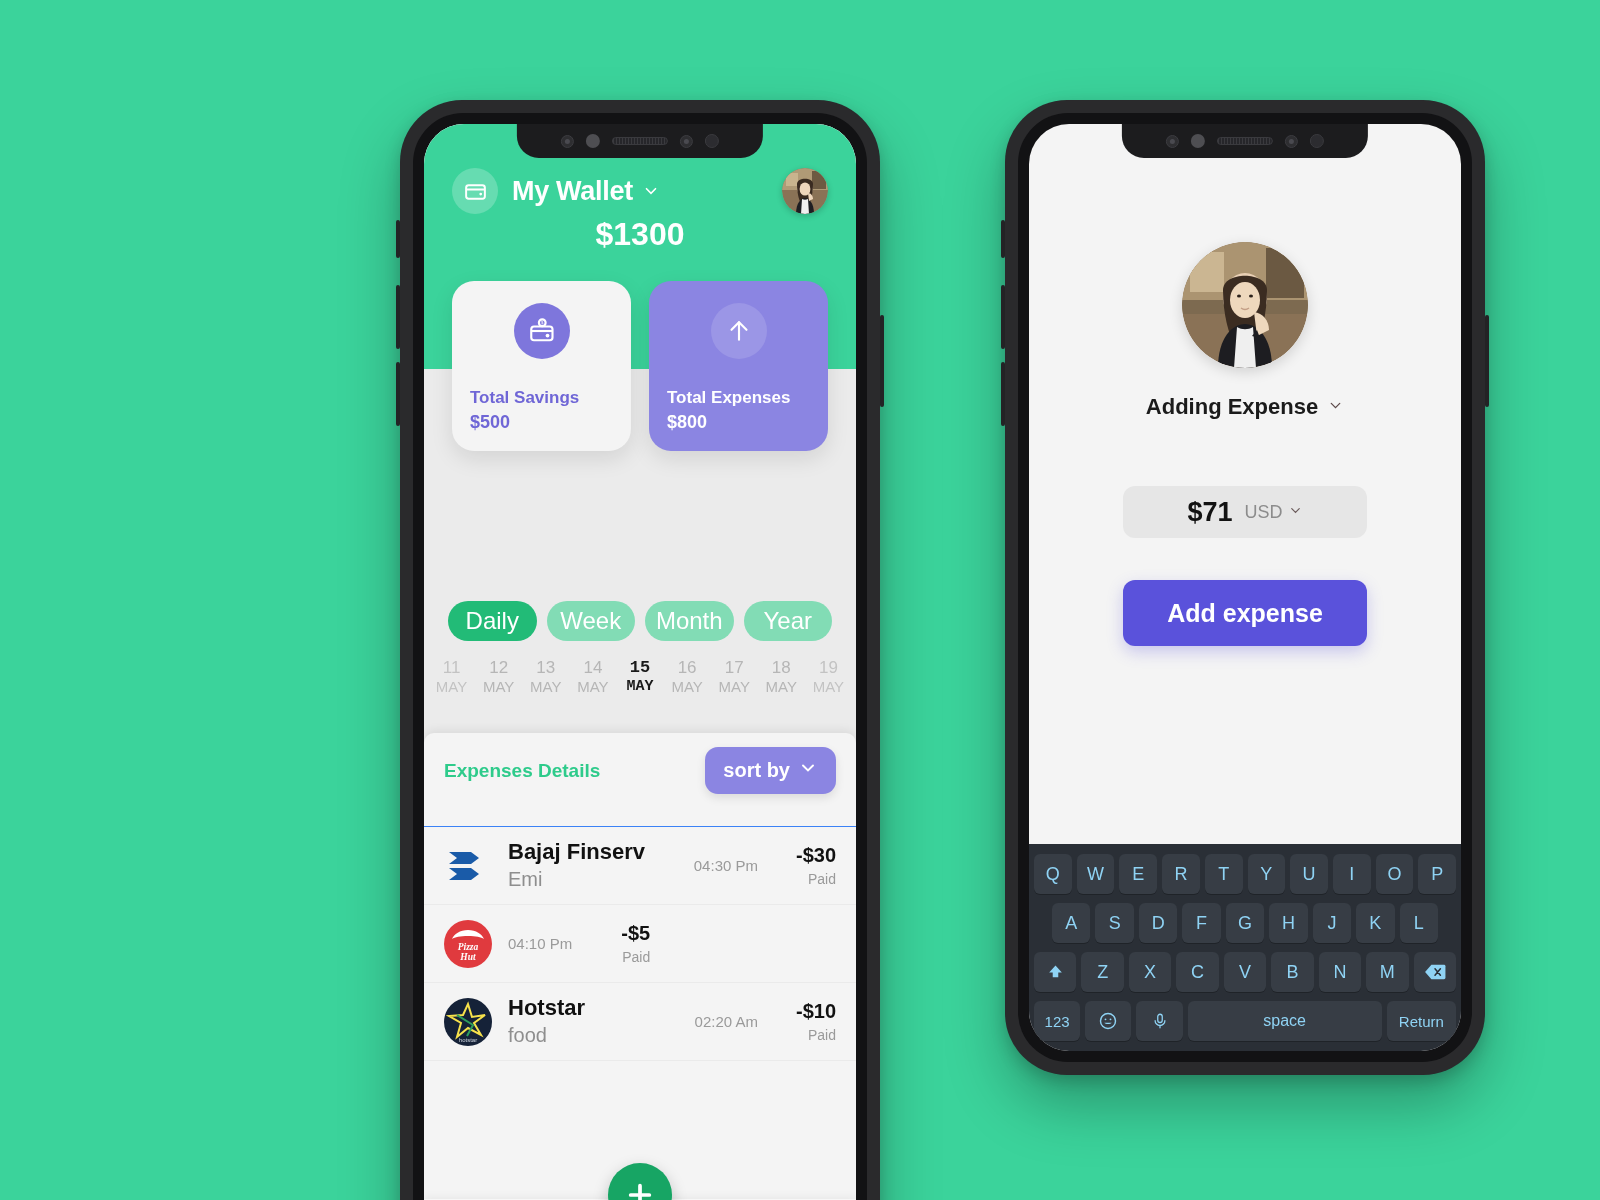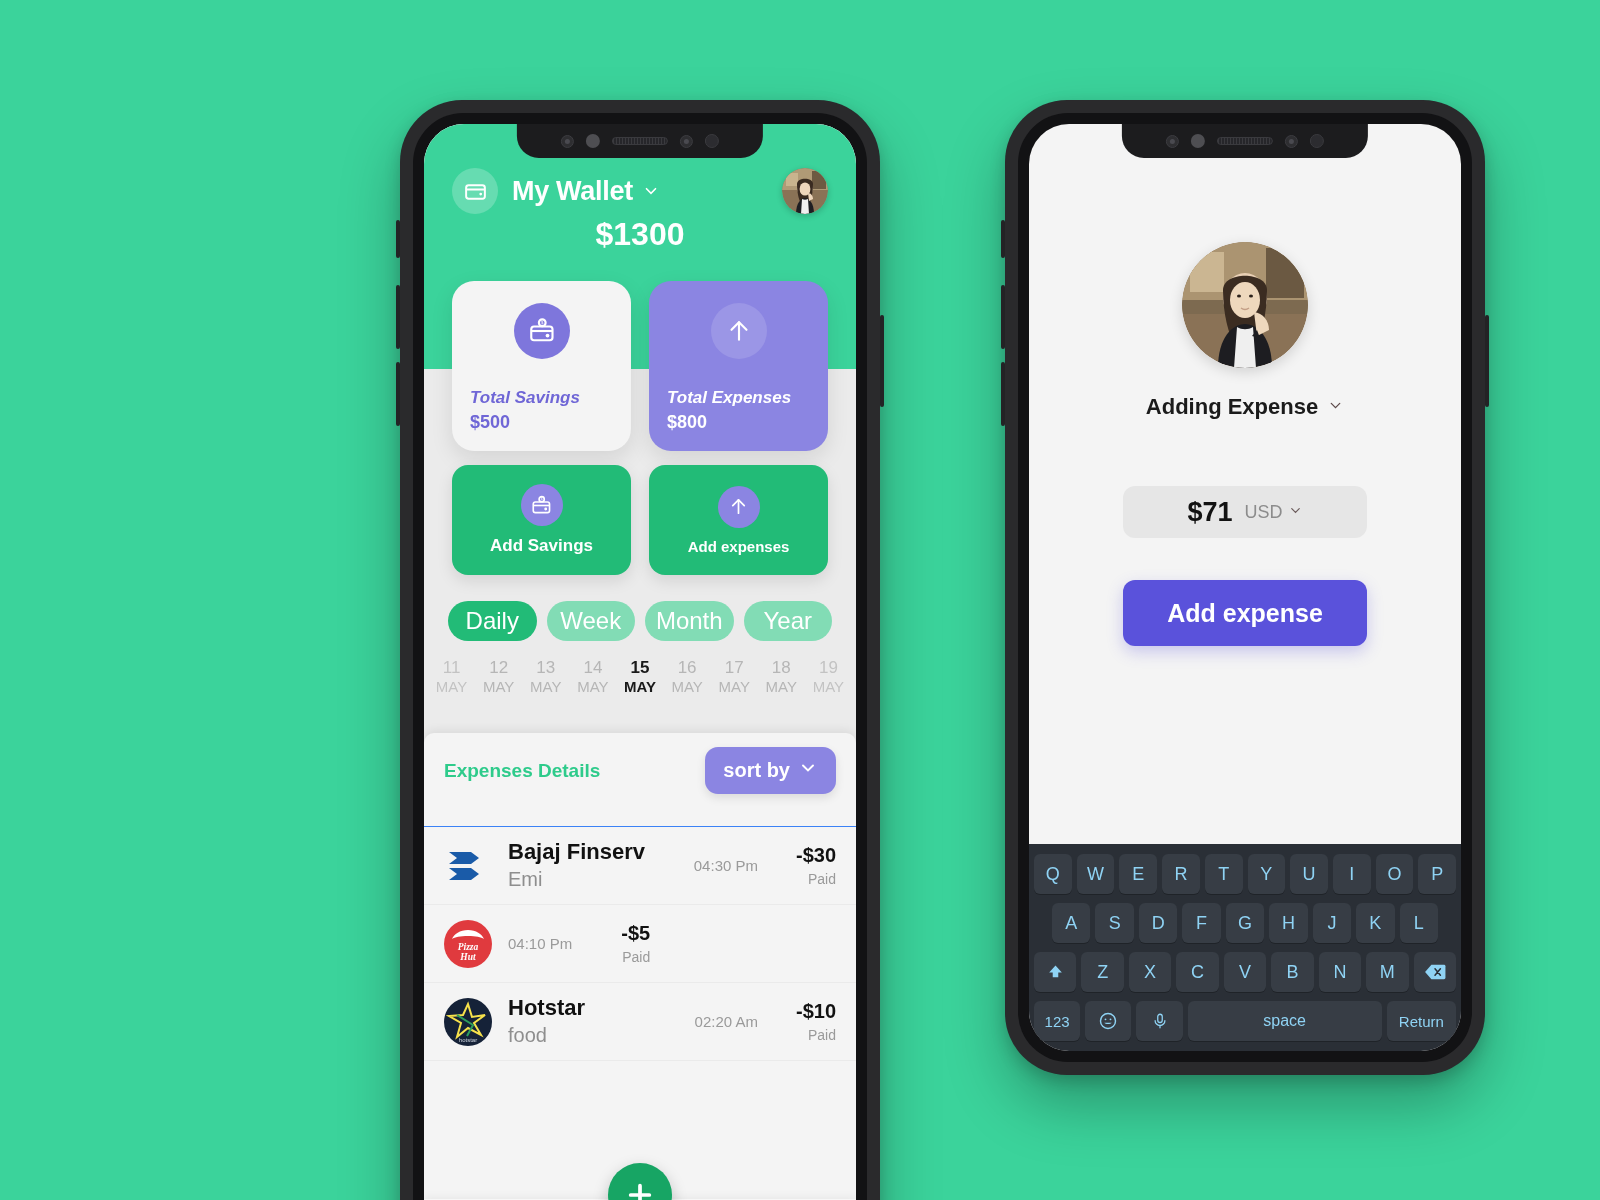--- a/index.html
+++ b/index.html
@@ -126,21 +126,21 @@
   }
   .stat-card.light { background: #f4f4f4; }
   .stat-card.purple { background: #8B85E2; }
   .stat-icon {
     width: 56px; height: 56px; border-radius: 50%;
     display: flex; align-items: center; justify-content: center;
     margin: 0 auto;
   }
   .stat-icon.filled { background: #7E76DC; }
   .stat-icon.ghost  { background: rgba(255,255,255,0.14); }
-  .stat-name { font-size: 17px; font-weight: bold; font-style: italic; }
+  .stat-name { font-size: 17px; font-weight: bold; }
   .stat-amt  { font-size: 18px; font-weight: bold; margin-top: 4px; }
   .light .stat-name, .light .stat-amt { color: #6F66D6; }
   .purple .stat-name, .purple .stat-amt { color: #ffffff; }
 
   .action-row {
     position: absolute; top: 96px; left: 0; right: 0;
     display: flex; gap: 18px; padding: 0 28px;
   }
   .action-card {
     flex: 1; height: 110px; border-radius: 16px;
@@ -171,21 +171,21 @@
   .date-strip {
     position: absolute; top: 288px; left: 0; right: 0;
     display: flex; align-items: flex-start;
     padding: 0 4px; overflow: hidden;
   }
   .date-cell {
     flex: 1; text-align: center; color: #b6b6b6;
   }
   .date-num { font-size: 17px; line-height: 1.25; }
   .date-mon { font-size: 15px; line-height: 1.25; }
-  .date-cell.sel { color: #1a1a1a; }
+  .date-cell.sel { color: #1a1a1a; font-family: Liberation Mono, monospace; }
   .date-cell.sel .date-num,
   .date-cell.sel .date-mon { font-weight: bold; }
   .date-cell.edge { opacity: .75; }
 
   .sheet {
     position: absolute; top: 364px; left: 0; right: 0; bottom: 0;
     background: #f4f4f4;
     border-radius: 10px 10px 0 0;
     box-shadow: 0 -3px 10px rgba(0,0,0,0.07);
     display: flex; flex-direction: column;
@@ -380,43 +380,20 @@
                     <path d="M6 11l6-6 6 6"></path>
                 </svg>
               </div>
               <div>
                 <div class="stat-name">Total Expenses</div>
                 <div class="stat-amt">$800</div>
               </div>
             </div>
           </div>
 
-          <div class="action-row">
-            <div class="action-card">
-              <div class="action-icon">
-                <svg width="23" height="23" viewBox="0 0 24 24" fill="none" stroke="#fff" stroke-width="1.7">
-                  <circle cx="12.2" cy="5.4" r="2.7"></circle>
-                    <text x="12.2" y="6.7" font-size="3.4" fill="#fff" stroke="none" text-anchor="middle" font-family="Liberation Sans">$</text>
-                  <rect x="3.4" y="8.4" width="17" height="11" rx="2.2"></rect>
-                  <path d="M3.4 12h17"></path>
-                  <circle cx="16.4" cy="15.6" r="1.5" fill="#fff" stroke="none"></circle>
-                </svg>
-              </div>
-              <div class="action-label">Add Savings</div>
-            </div>
-            <div class="action-card">
-              <div class="action-icon">
-                <svg width="23" height="23" viewBox="0 0 24 24" fill="none" stroke="#fff" stroke-width="1.8" stroke-linecap="round" stroke-linejoin="round">
-                  <path d="M12 19V5"></path>
-                    <path d="M6 11l6-6 6 6"></path>
-                </svg>
-              </div>
-              <div class="action-label sm">Add expenses</div>
-            </div>
-          </div>
 
           <div class="range-row">
             <div class="chip active">Daily</div>
             <div class="chip">Week</div>
             <div class="chip">Month</div>
             <div class="chip">Year</div>
           </div>
 
           <div class="date-strip">
             <div class="date-cell edge">

